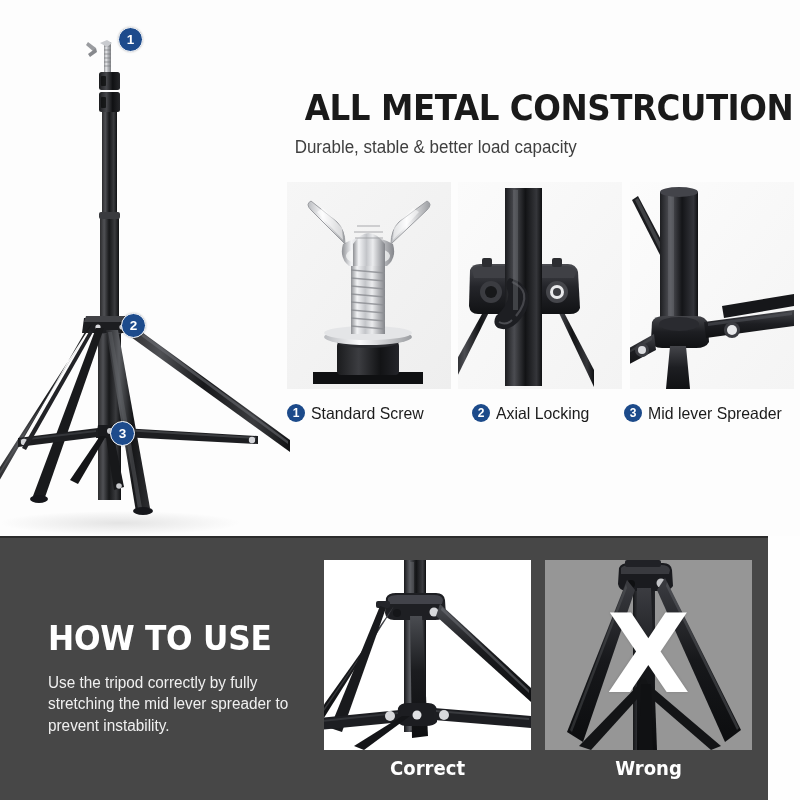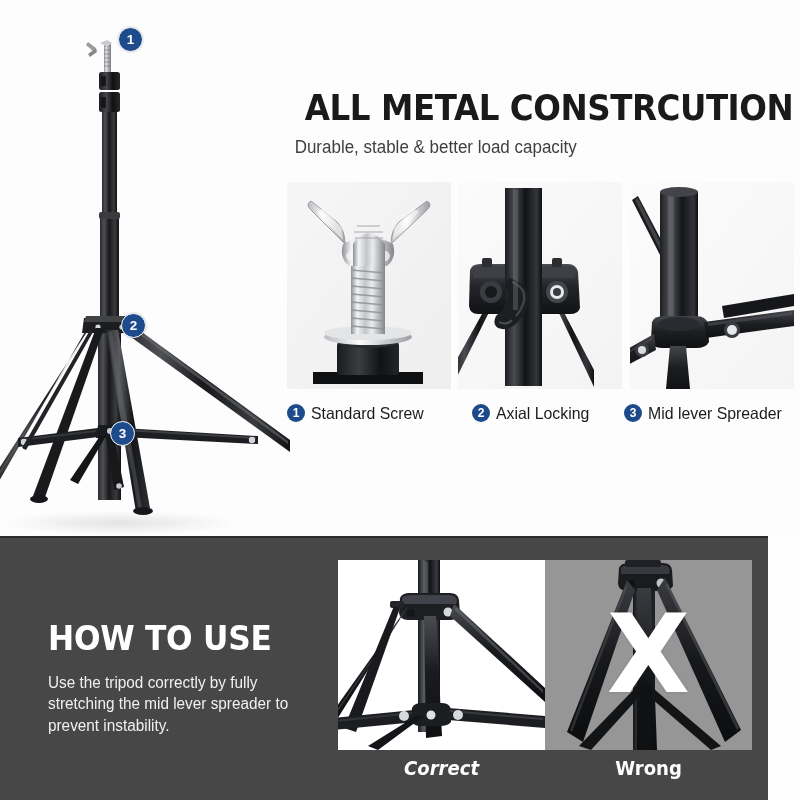--- a/index.html
+++ b/index.html
@@ -104,21 +104,21 @@
     white-space: nowrap;
   }
   #howto-body {
     margin-top: 14px;
     font-size: 15.8px; line-height: 1.35; color: #f0f0f0;
     font-family: "Liberation Sans", sans-serif;
     transform: scaleX(0.97); transform-origin: left top;
   }
 
   .usecase { position: absolute; top: 22px; width: 207px; }
-  .usecase.correct { left: 338px; font-style: italic; }
+  .usecase.correct { left: 324px; }
   .usecase.wrong   { left: 545px; }
   .usecase-img {
     position: relative; width: 207px; height: 190px; overflow: hidden;
   }
   .usecase.correct .usecase-img { background: #ffffff; }
   .usecase.wrong   .usecase-img { background: #969696; }
   .usecase-label {
     margin-top: 7px; text-align: center;
     font-family: "DejaVu Sans", sans-serif;
     font-weight: bold; font-size: 19px; color: #ffffff;

